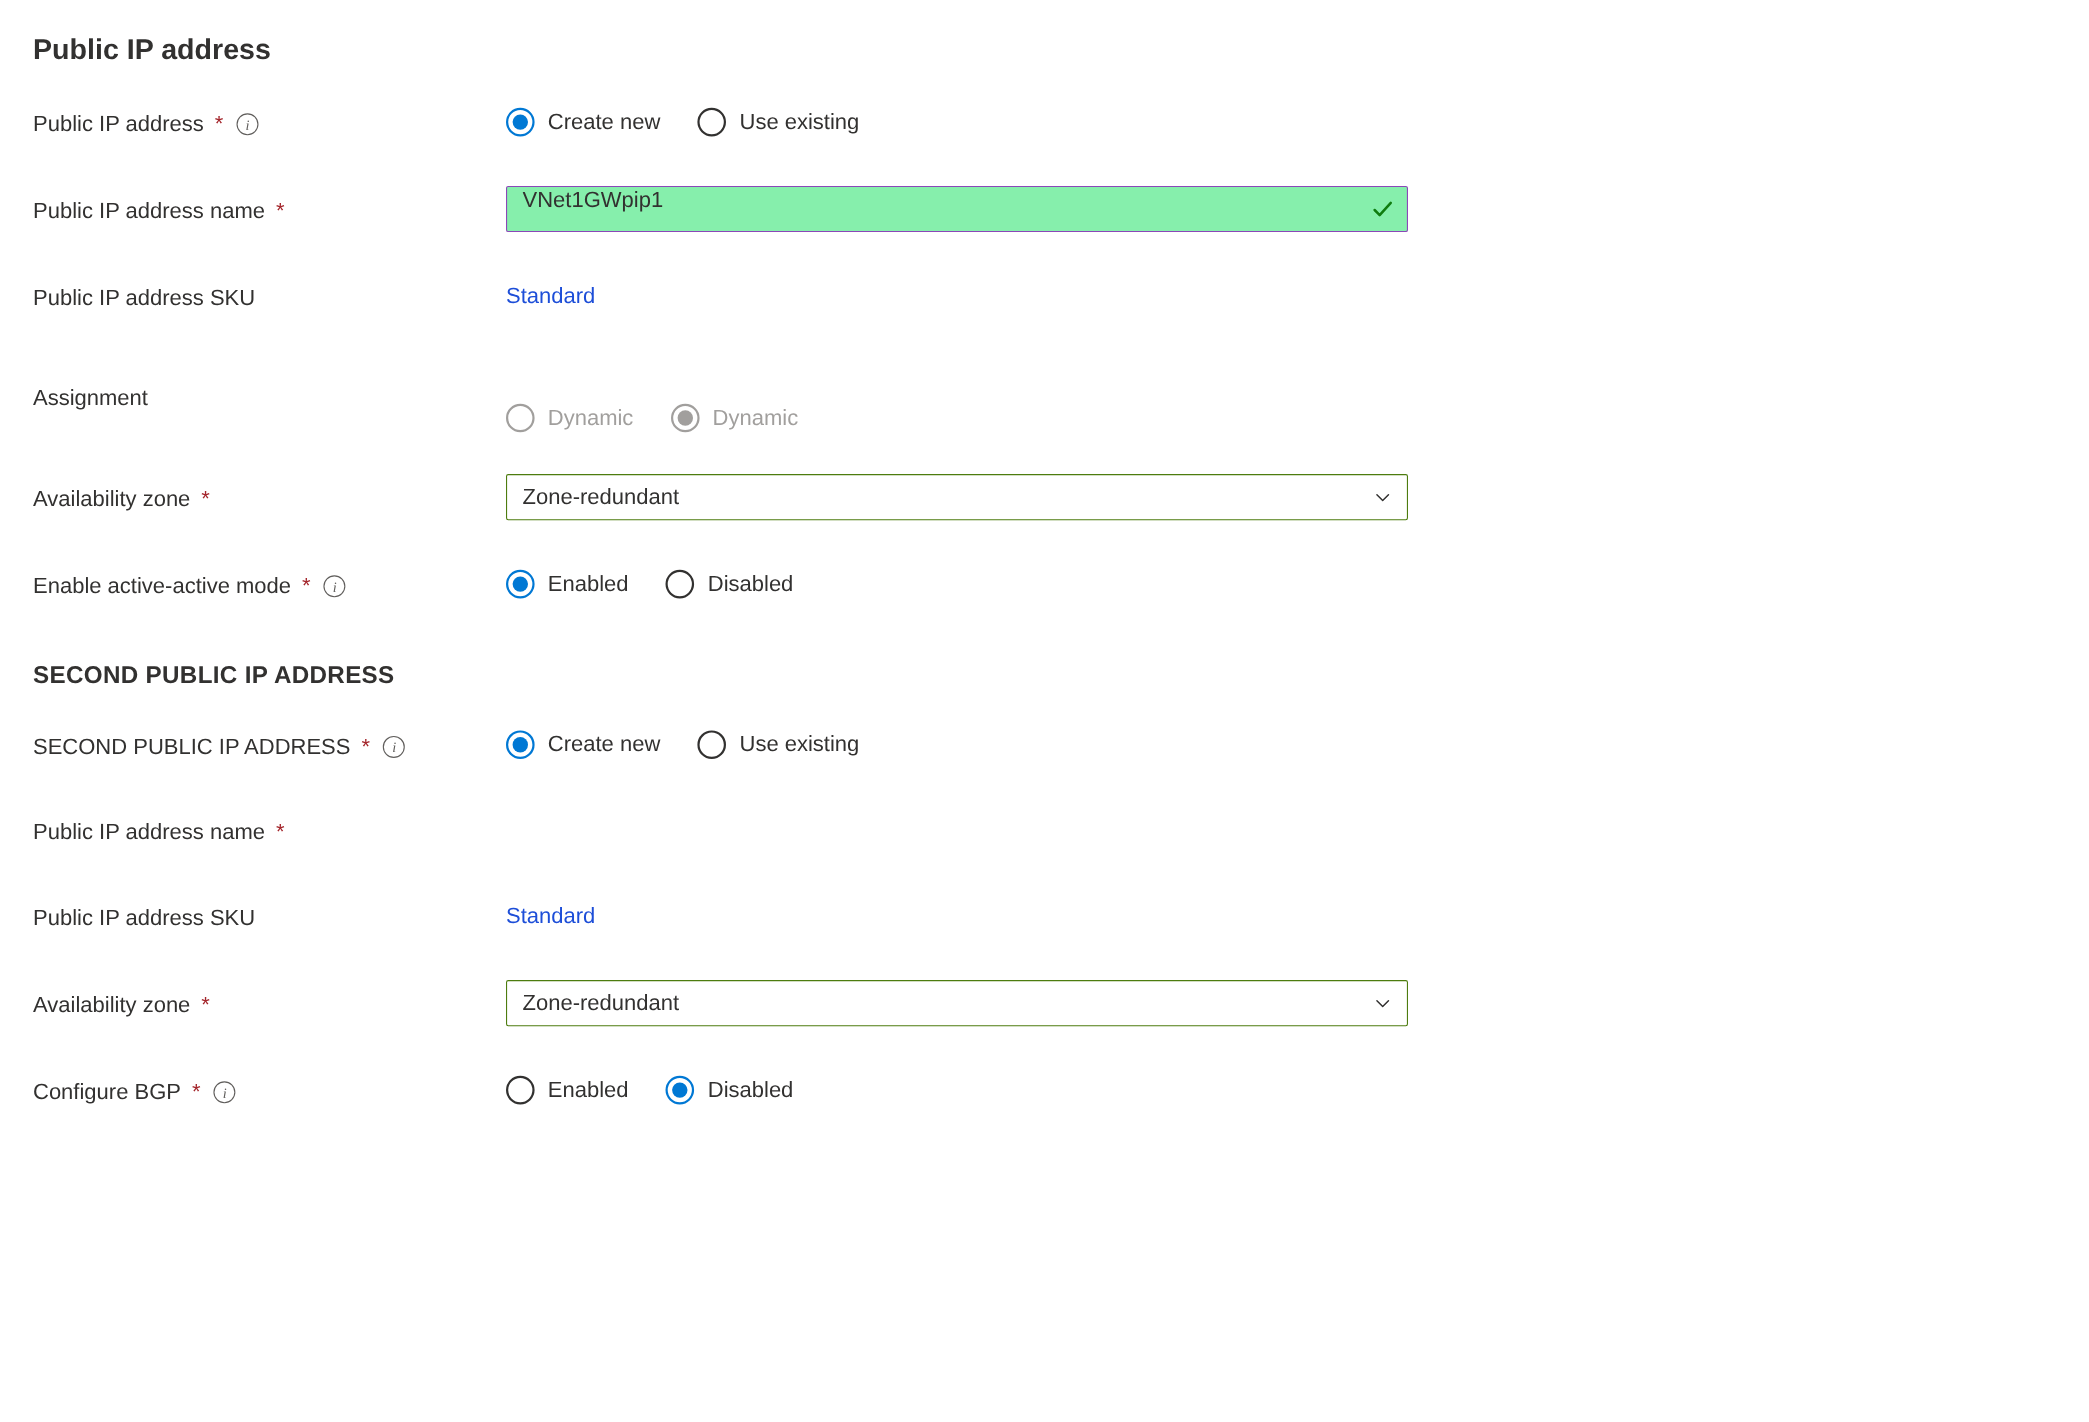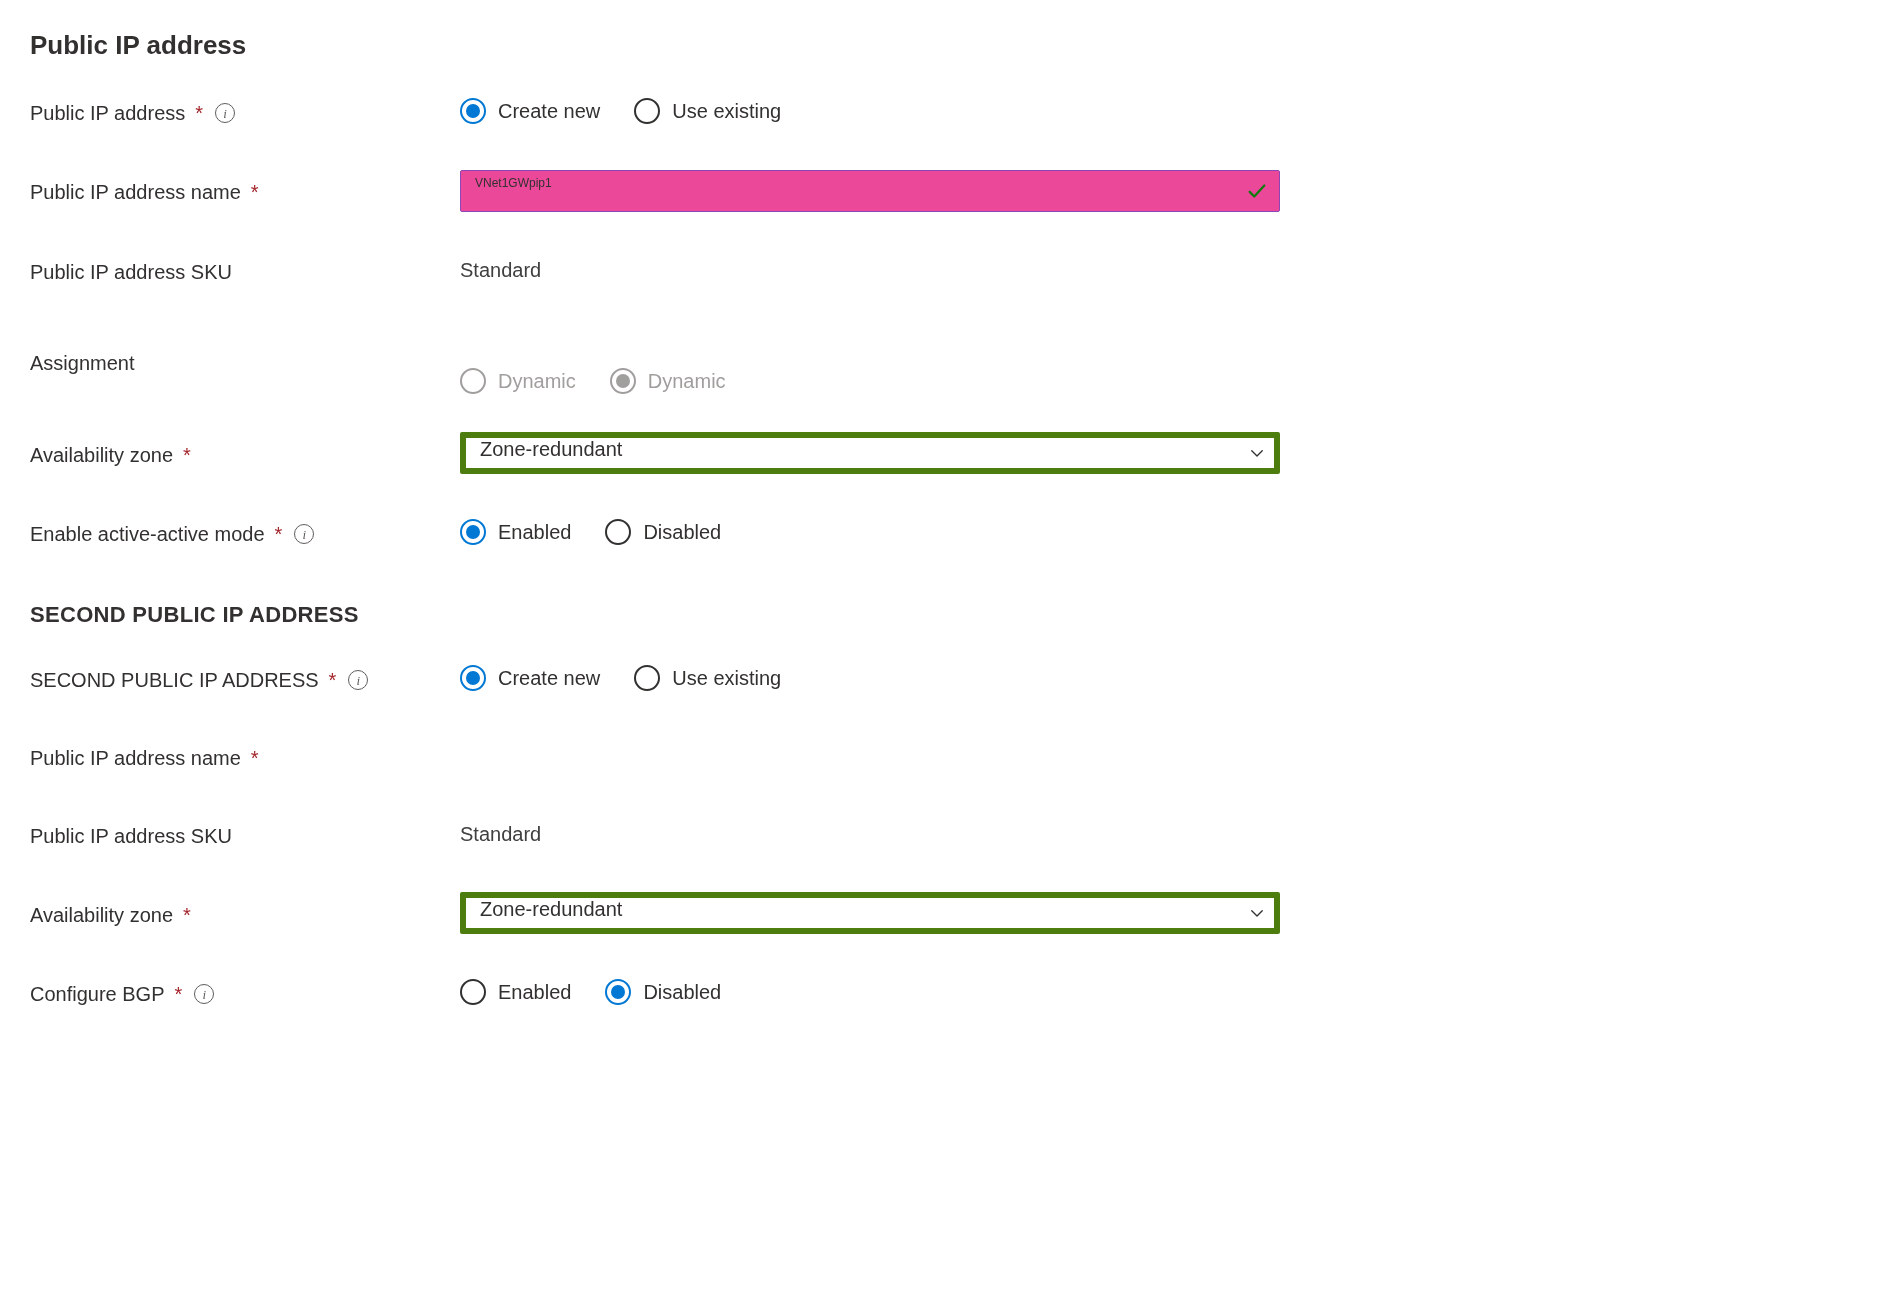--- a/index.html
+++ b/index.html
@@ -112,63 +112,64 @@
     .text-input-wrap {
       position: relative;
       width: 820px;
     }
     .text-input {
       width: 100%;
       height: 42px;
       border: 1px solid #8b47b8;
       border-radius: 2px;
       padding: 0 44px 16px 14px;
-      font-size: 12px;
+      font-size: 20px;
       font-family: inherit;
       color: #323130;
       outline: none;
-      background: #ec4899;
+      background: #86efac;
     }
     .check-icon {
       position: absolute;
       right: 12px;
       top: 50%;
       transform: translateY(-50%);
       width: 22px;
       height: 22px;
     }
     .select-wrap {
       position: relative;
       width: 820px;
     }
     .select-box {
       width: 100%;
       height: 42px;
-      border: 6px solid #4d7c0f;
+      border: 1px solid #4d7c0f;
       border-radius: 2px;
       padding: 0 44px 0 14px;
       font-size: 20px;
       font-family: inherit;
       color: #323130;
       background: #ffffff;
       display: flex;
+      align-items: center;
       cursor: pointer;
     }
     .chevron-down {
       position: absolute;
       right: 14px;
       top: 50%;
       transform: translateY(-50%);
       width: 18px;
       height: 18px;
       pointer-events: none;
     }
     .static-value {
       font-size: 20px;
-      color: #404040;
+      color: #1d4ed8;
     }
   </style>
 </head>
 <body>
 
 <div class="section-header">Public IP address</div>
 
 <div class="form-row">
   <div class="label-col">
     <span>Public IP address</span>

